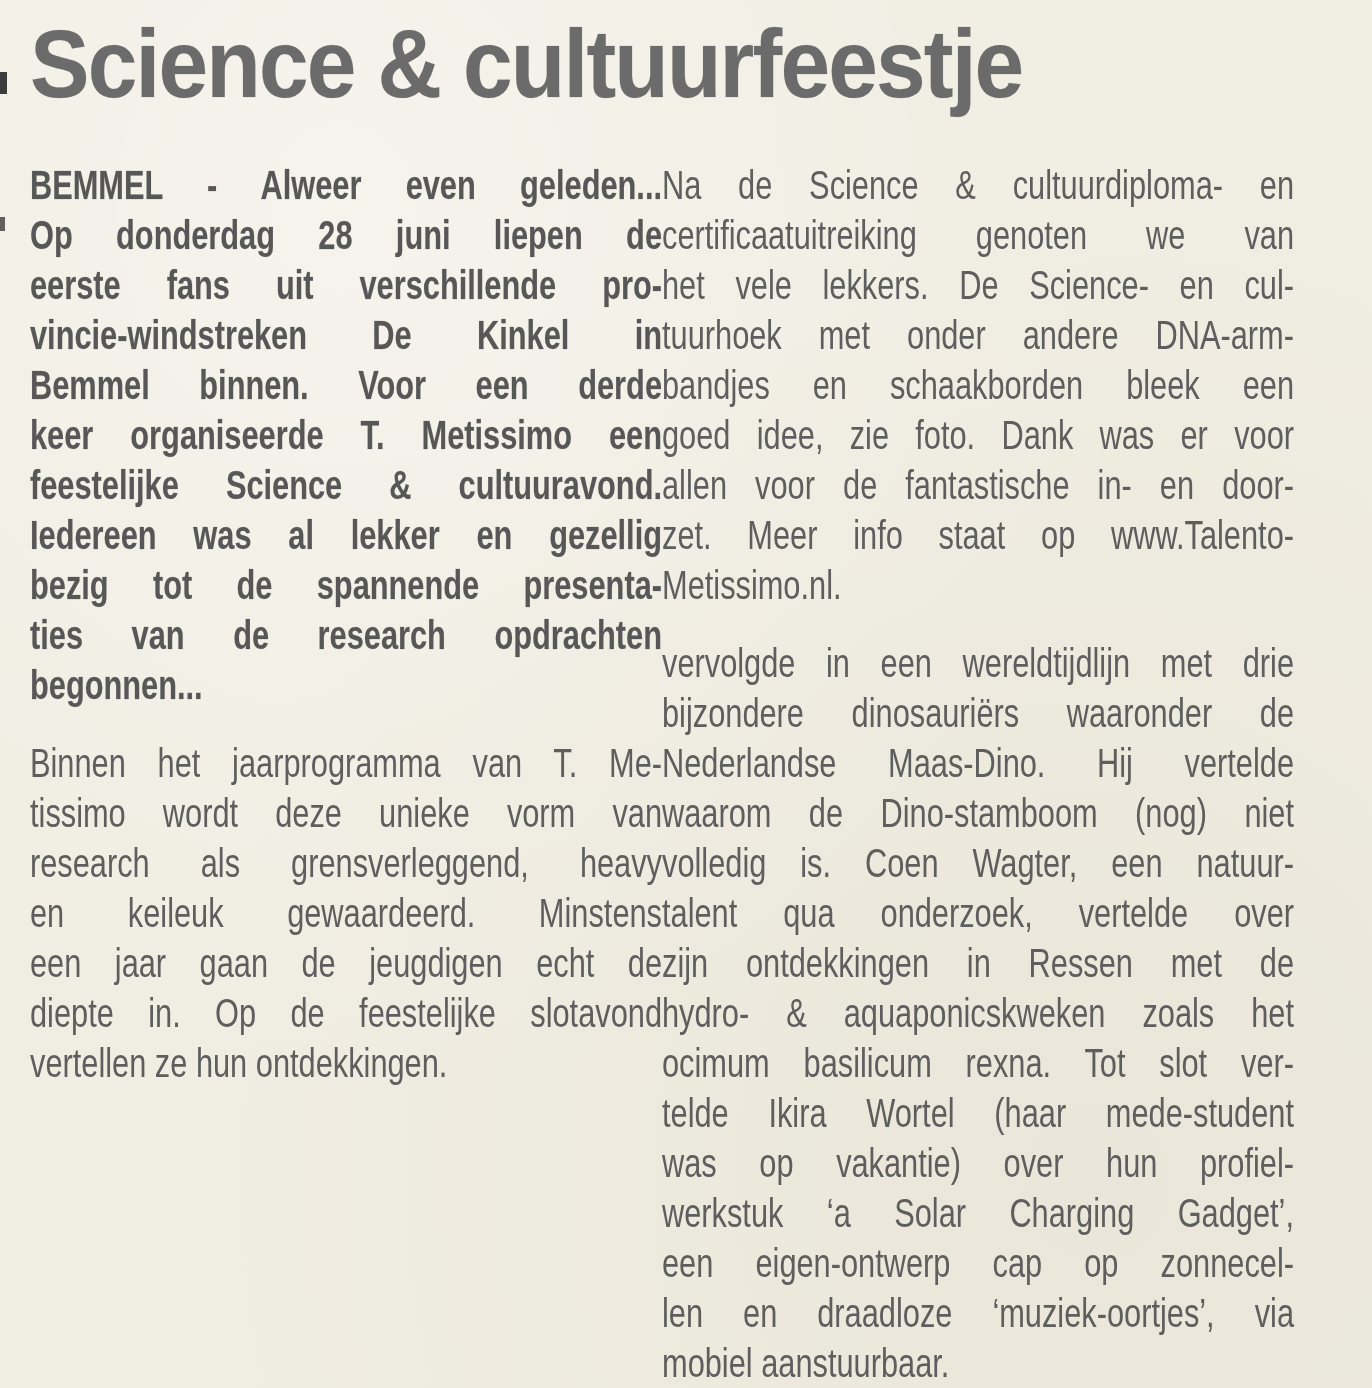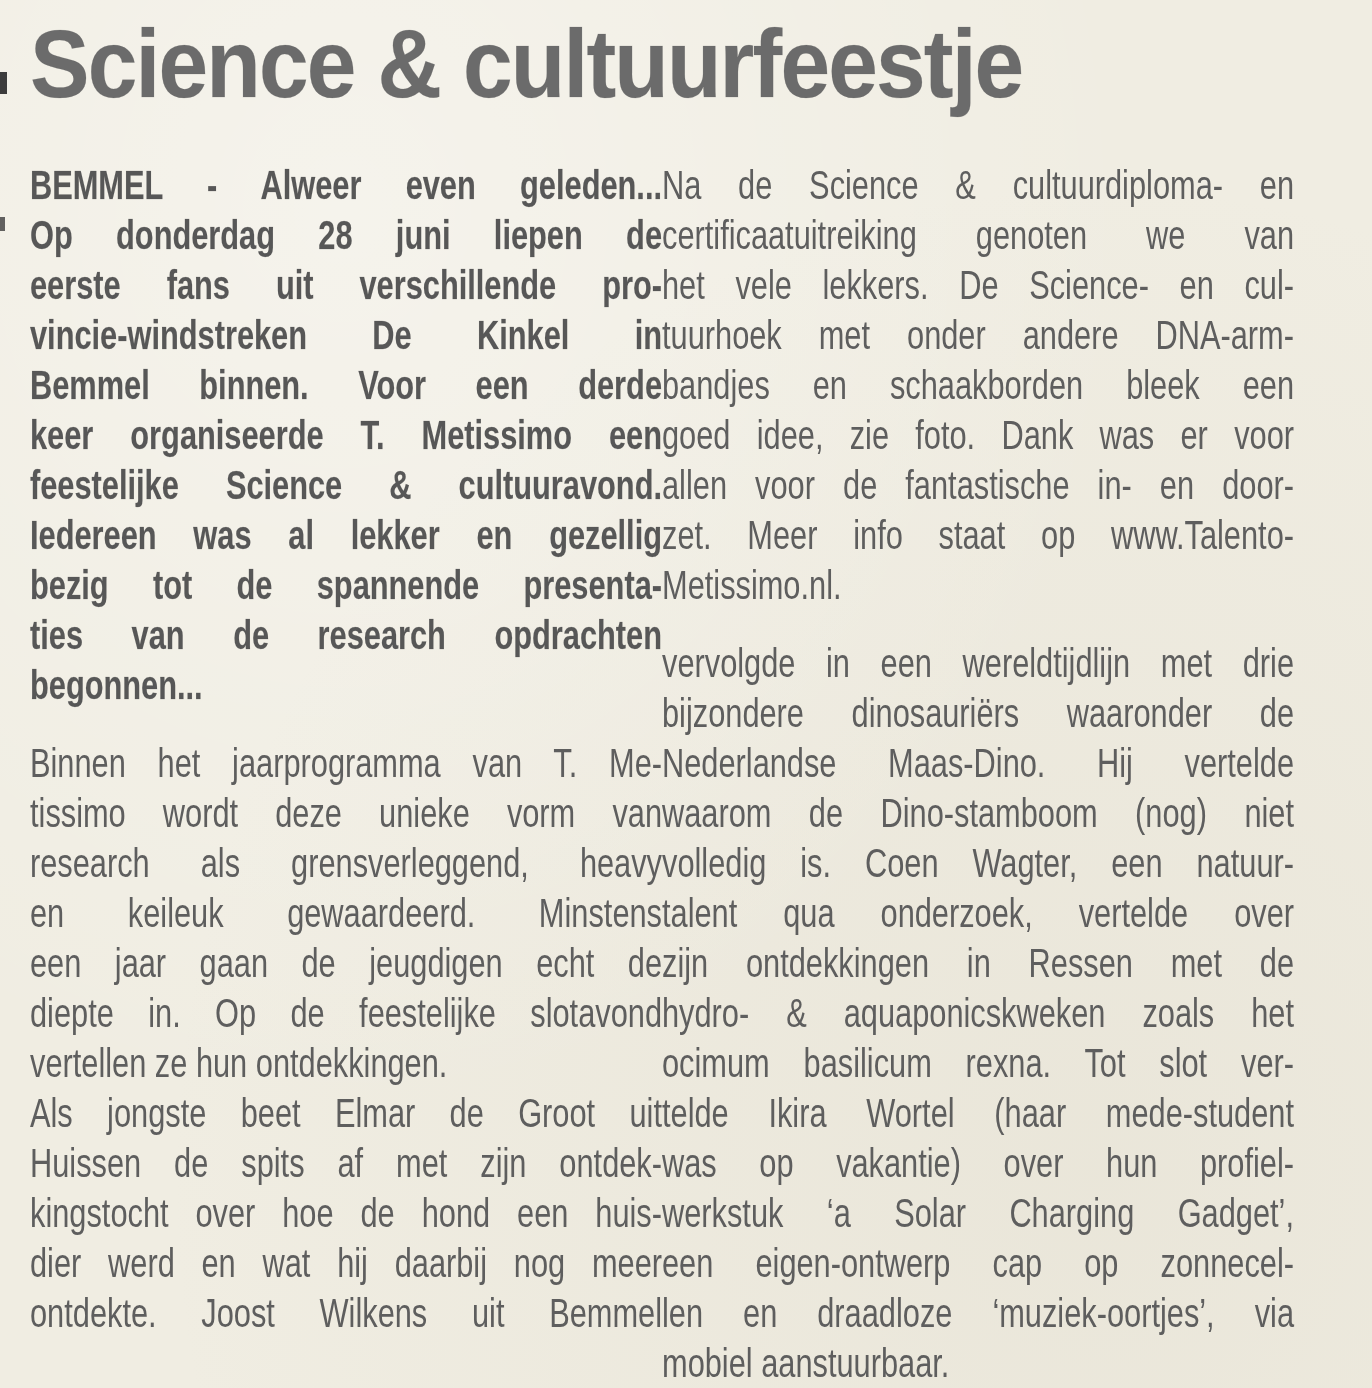--- a/index.html
+++ b/index.html
@@ -103,27 +103,20 @@
         </div>
         <div class="para body">
           <div class="line">Binnen het jaarprogramma van T. Me-</div>
           <div class="line">tissimo wordt deze unieke vorm van</div>
           <div class="line">research als grensverleggend, heavy</div>
           <div class="line">en keileuk gewaardeerd. Minstens</div>
           <div class="line">een jaar gaan de jeugdigen echt de</div>
           <div class="line">diepte in. Op de feestelijke slotavond</div>
           <div class="line last">vertellen ze hun ontdekkingen.</div>
         </div>
-        <div class="para body flush">
-          <div class="line">Als jongste beet Elmar de Groot uit</div>
-          <div class="line">Huissen de spits af met zijn ontdek-</div>
-          <div class="line">kingstocht over hoe de hond een huis-</div>
-          <div class="line">dier werd en wat hij daarbij nog meer</div>
-          <div class="line">ontdekte. Joost Wilkens uit Bemmel</div>
-        </div>
       </div>
     <div class="col">
         <div class="para body flush">
           <div class="line">Na de Science &amp; cultuurdiploma- en</div>
           <div class="line">certificaatuitreiking genoten we van</div>
           <div class="line">het vele lekkers. De Science- en cul-</div>
           <div class="line">tuurhoek met onder andere DNA-arm-</div>
           <div class="line">bandjes en schaakborden bleek een</div>
           <div class="line">goed idee, zie foto. Dank was er voor</div>
           <div class="line">allen voor de fantastische in- en door-</div>

